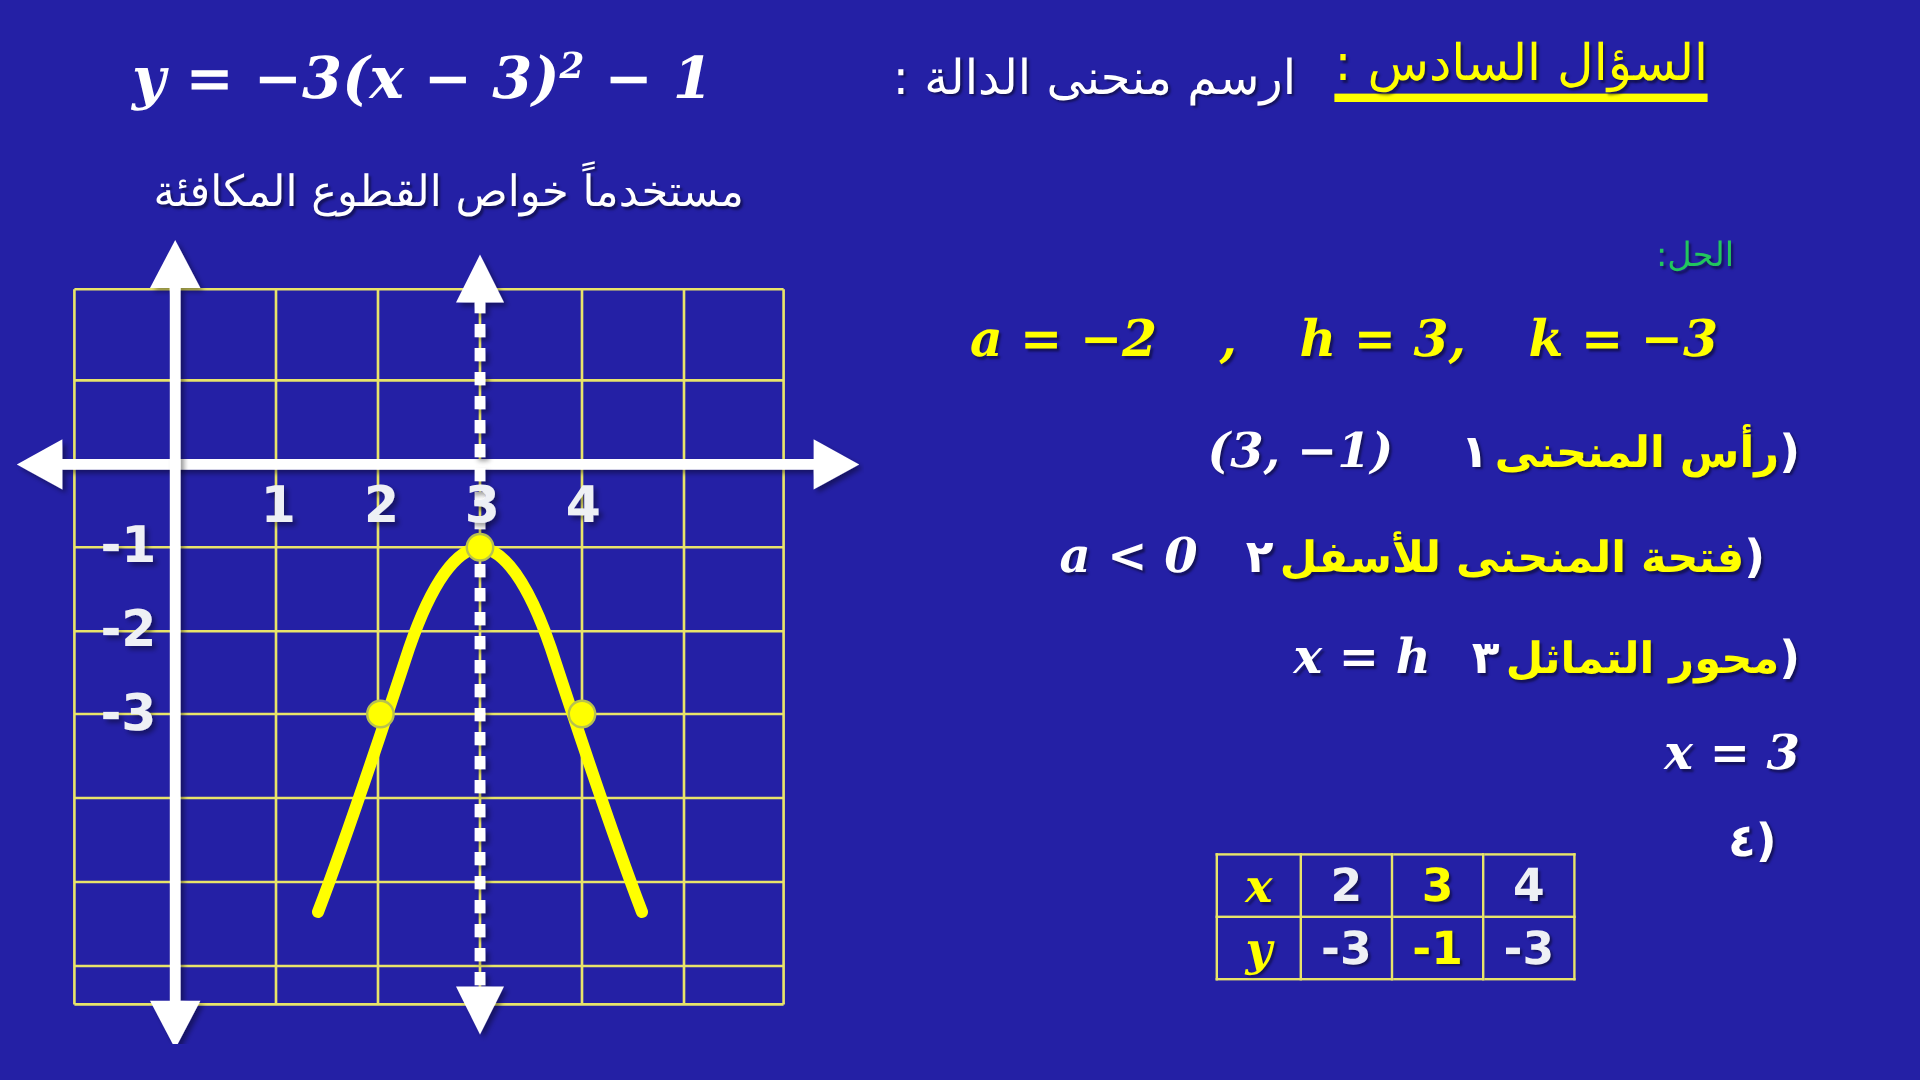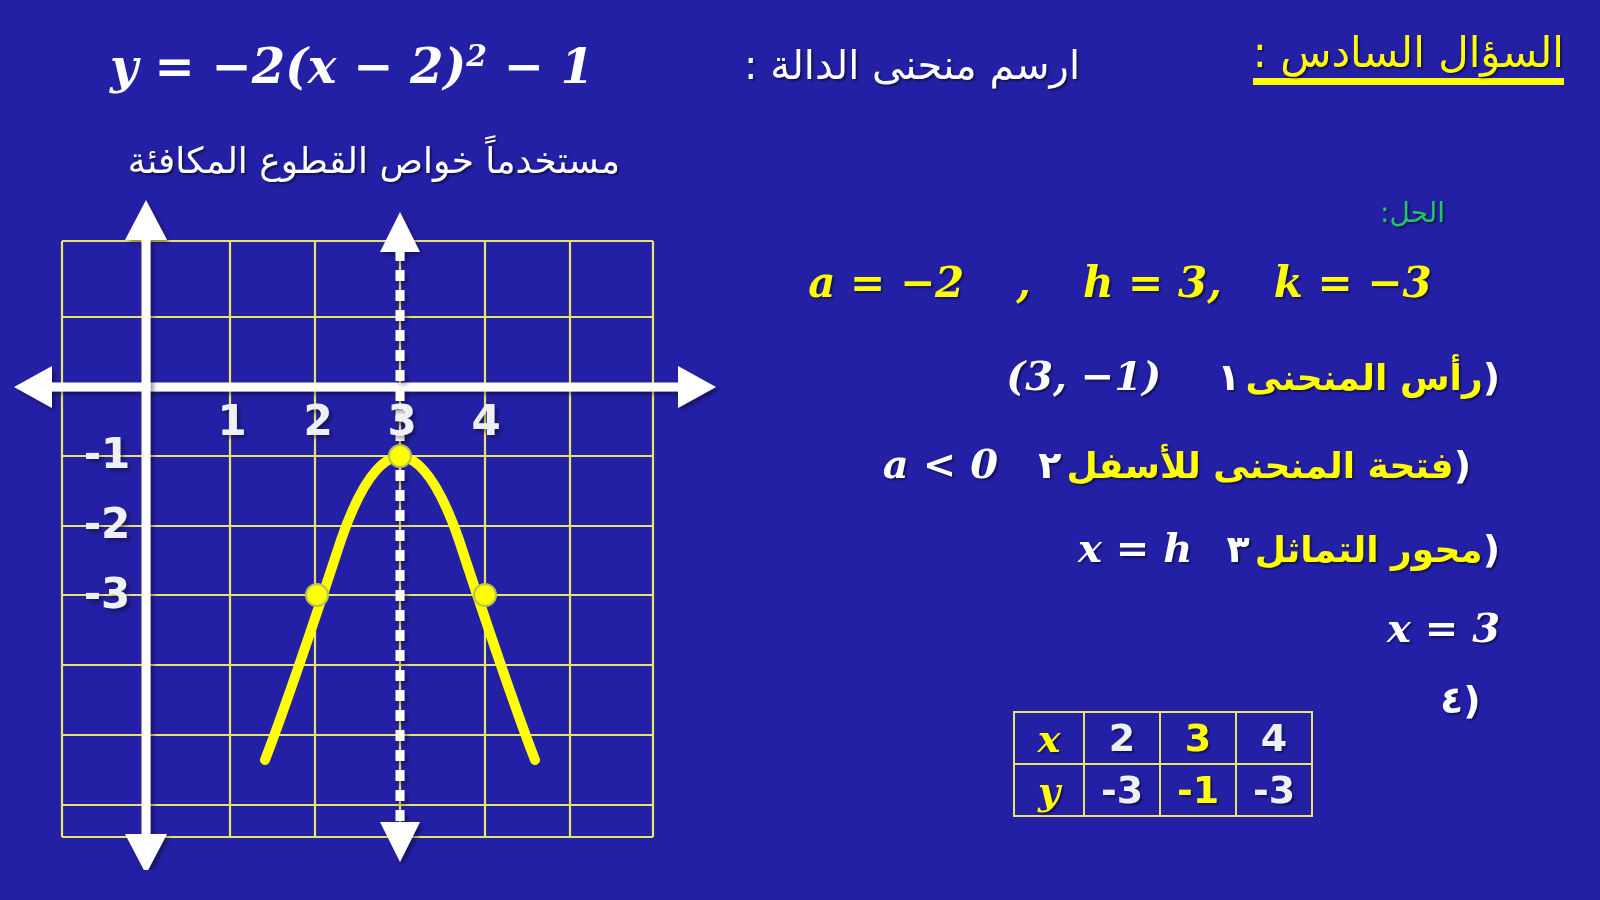--- a/index.html
+++ b/index.html
@@ -10,21 +10,21 @@
     overflow:hidden;position:relative;
   }
   .abs{position:absolute;}
   .wh{color:#ffffff;}
   .yl{color:#ffff00;}
   .shadow{text-shadow:2px 2px 2px rgba(0,0,0,.45);}
   .ar{direction:rtl;unicode-bidi:bidi-override;font-weight:normal;}
   .math{font-family:"DejaVu Serif","Liberation Serif",serif;font-style:italic;font-weight:bold;}
 
   
-  #title-wrap{left:1224px;top:30px;width:340px;text-align:right;}
+  #title-wrap{left:1112px;top:30px;width:340px;}
   #title{font-size:42px;line-height:1.1;display:inline-block;
          border-bottom:7px solid #ffff00;padding-bottom:2px;}
   #prompt{left:640px;top:42px;font-size:40px;color:#fff;text-align:right;width:440px;}
   #equation{left:110px;top:38px;font-size:48px;color:#fff;white-space:nowrap;}
   #equation sup{font-size:.62em;vertical-align:super;}
   #subprompt{left:0px;top:140px;width:620px;text-align:right;font-size:36px;color:#fff;}
 
   
   #sol-label{left:1380px;top:196px;font-size:28px;color:#22c55e;text-align:left;width:120px;}
   #params{left:740px;top:258px;width:760px;font-size:42px;white-space:nowrap;text-align:center;}
@@ -59,21 +59,21 @@
 </head>
 <body>
 
 <div class="abs" id="title-wrap">
   <span id="title" class="ar yl shadow">السؤال السادس :</span>
 </div>
 
 <div class="abs ar wh shadow" id="prompt">ارسم منحنى الدالة  :</div>
 
 <div class="abs math" id="equation">
-  <span>y = −2(x − 2)</span><sup>2</sup><span> − 1</span>
+  <span>y = −3(x − 3)</span><sup>2</sup><span> − 1</span>
 </div>
 
 <div class="abs ar wh shadow" id="subprompt">مستخدماً خواص القطوع المكافئة</div>
 
 <div class="abs ar wh shadow" id="sol-label">الحل:</div>
 
 <div class="abs math yl shadow" id="params">
   <span>a = −2</span><span class="sp"></span><span>,</span><span class="sp"></span><span>h = 3</span><span>,</span><span class="sp"></span><span>k = −3</span>
 </div>
 

